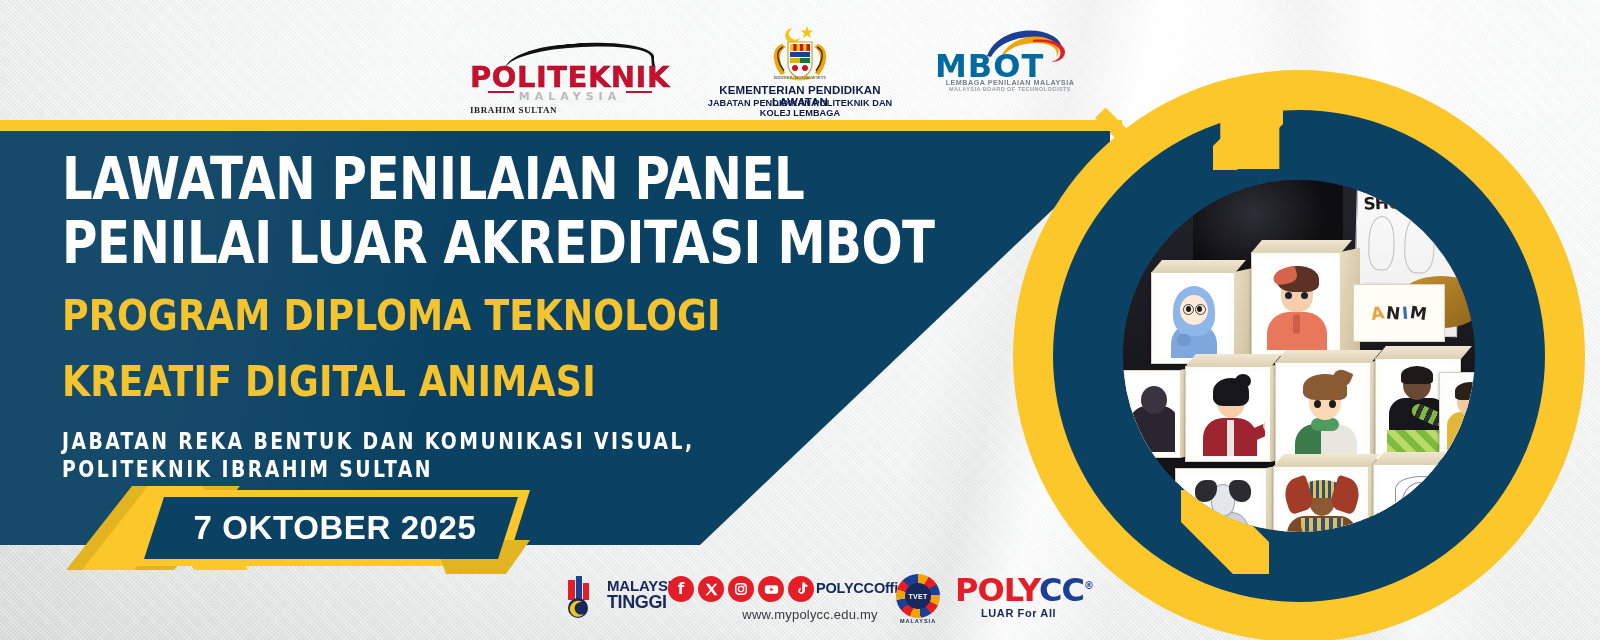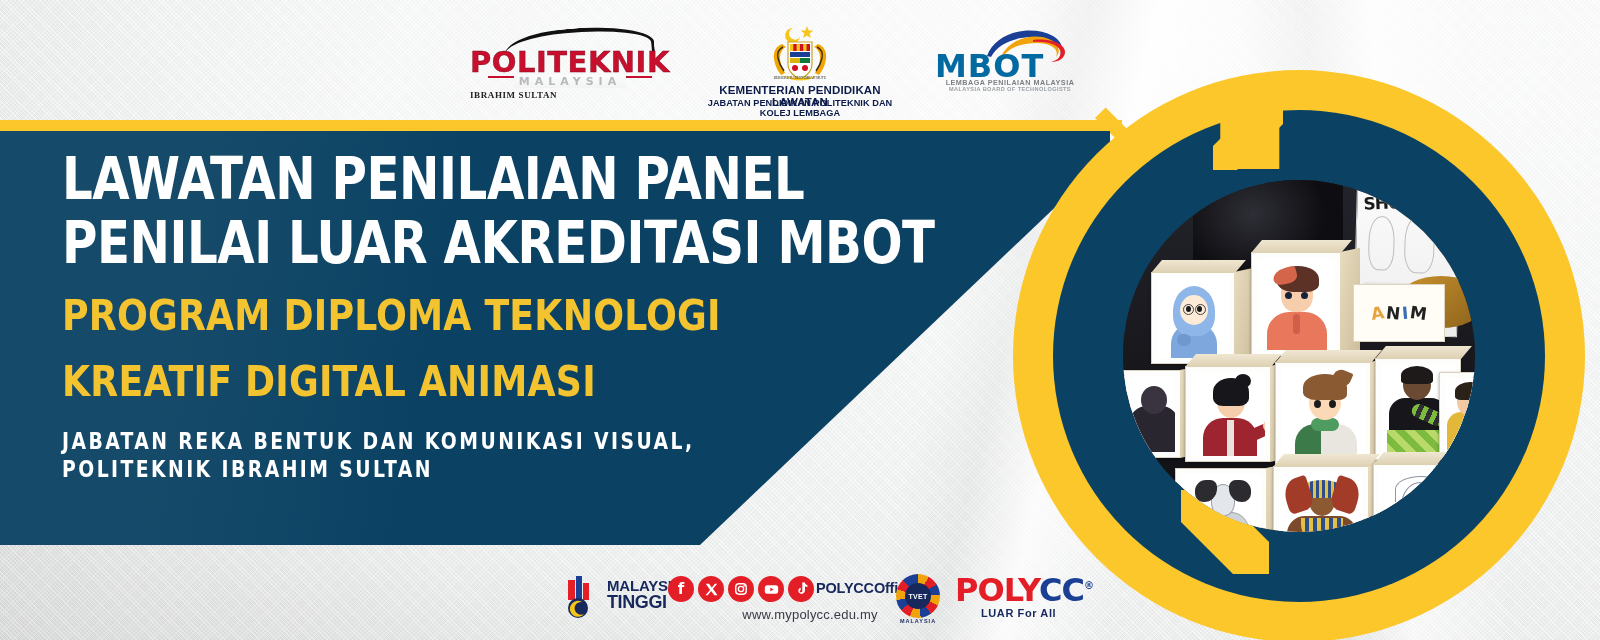--- a/index.html
+++ b/index.html
@@ -33,21 +33,21 @@
       linear-gradient(86deg, rgba(0,0,0,0) 0 78%, rgba(0,0,0,.03) 82%, rgba(255,255,255,.6) 86%, rgba(0,0,0,0) 92%);
   }
   .bg-softshade{
     position:absolute; left:0; bottom:0; width:760px; height:150px;
     background:linear-gradient(to top right, rgba(0,0,0,.05), rgba(0,0,0,0) 70%);
   }
 
   
   .logos{ position:absolute; left:0; top:0; width:1600px; height:120px; }
 
-  .logo-poli{ position:absolute; left:470px; top:30px; width:200px; height:72px; }
+  .logo-poli{ position:absolute; left:470px; top:45px; width:200px; height:72px; }
   .poli-swoosh{
     position:absolute; left:34px; top:-2px; width:150px; height:30px;
     border-top:4px solid #111; border-right:3px solid #111;
     border-radius:60% 85% 0 0 / 100% 100% 0 0;
     transform:rotate(-5deg);
   }
   .poli-word{
     position:absolute; left:0; top:18px; width:200px; text-align:center;
     font-family:"DejaVu Sans", sans-serif;
     font-weight:bold; font-size:29px; letter-spacing:.5px;
@@ -416,20 +416,29 @@
 
   <div class="copy">
     <div class="hl">LAWATAN PENILAIAN PANEL</div>
     <div class="hl hl2">PENILAI LUAR AKREDITASI MBOT</div>
     <div class="sub">PROGRAM DIPLOMA TEKNOLOGI</div>
     <div class="sub sub2">KREATIF DIGITAL ANIMASI</div>
     <div class="dept">JABATAN REKA BENTUK DAN KOMUNIKASI VISUAL,</div>
     <div class="dept" style="margin-top:0">POLITEKNIK IBRAHIM SULTAN</div>
   </div>
 
+  <div class="ribbon">
+    <div class="chev-dark"></div>
+    <div class="chev-dark2"></div>
+    <div class="chev-light"></div>
+    <div class="ribbon-gold"></div>
+    <div class="ribbon-fold"></div>
+    <div class="ribbon-navy"></div>
+    <div class="ribbon-text">7 OKTOBER 2025</div>
+  </div>
 
   <div class="badge">
     <div class="ring-gold"></div>
     <div class="ring-navy"></div>
     <div class="ring-navy-notch-t"></div>
     <div class="ring-navy-notch-b"></div>
 
     <div class="photo-hole">
       <div class="scene">
         <div class="scene-bg"></div>

